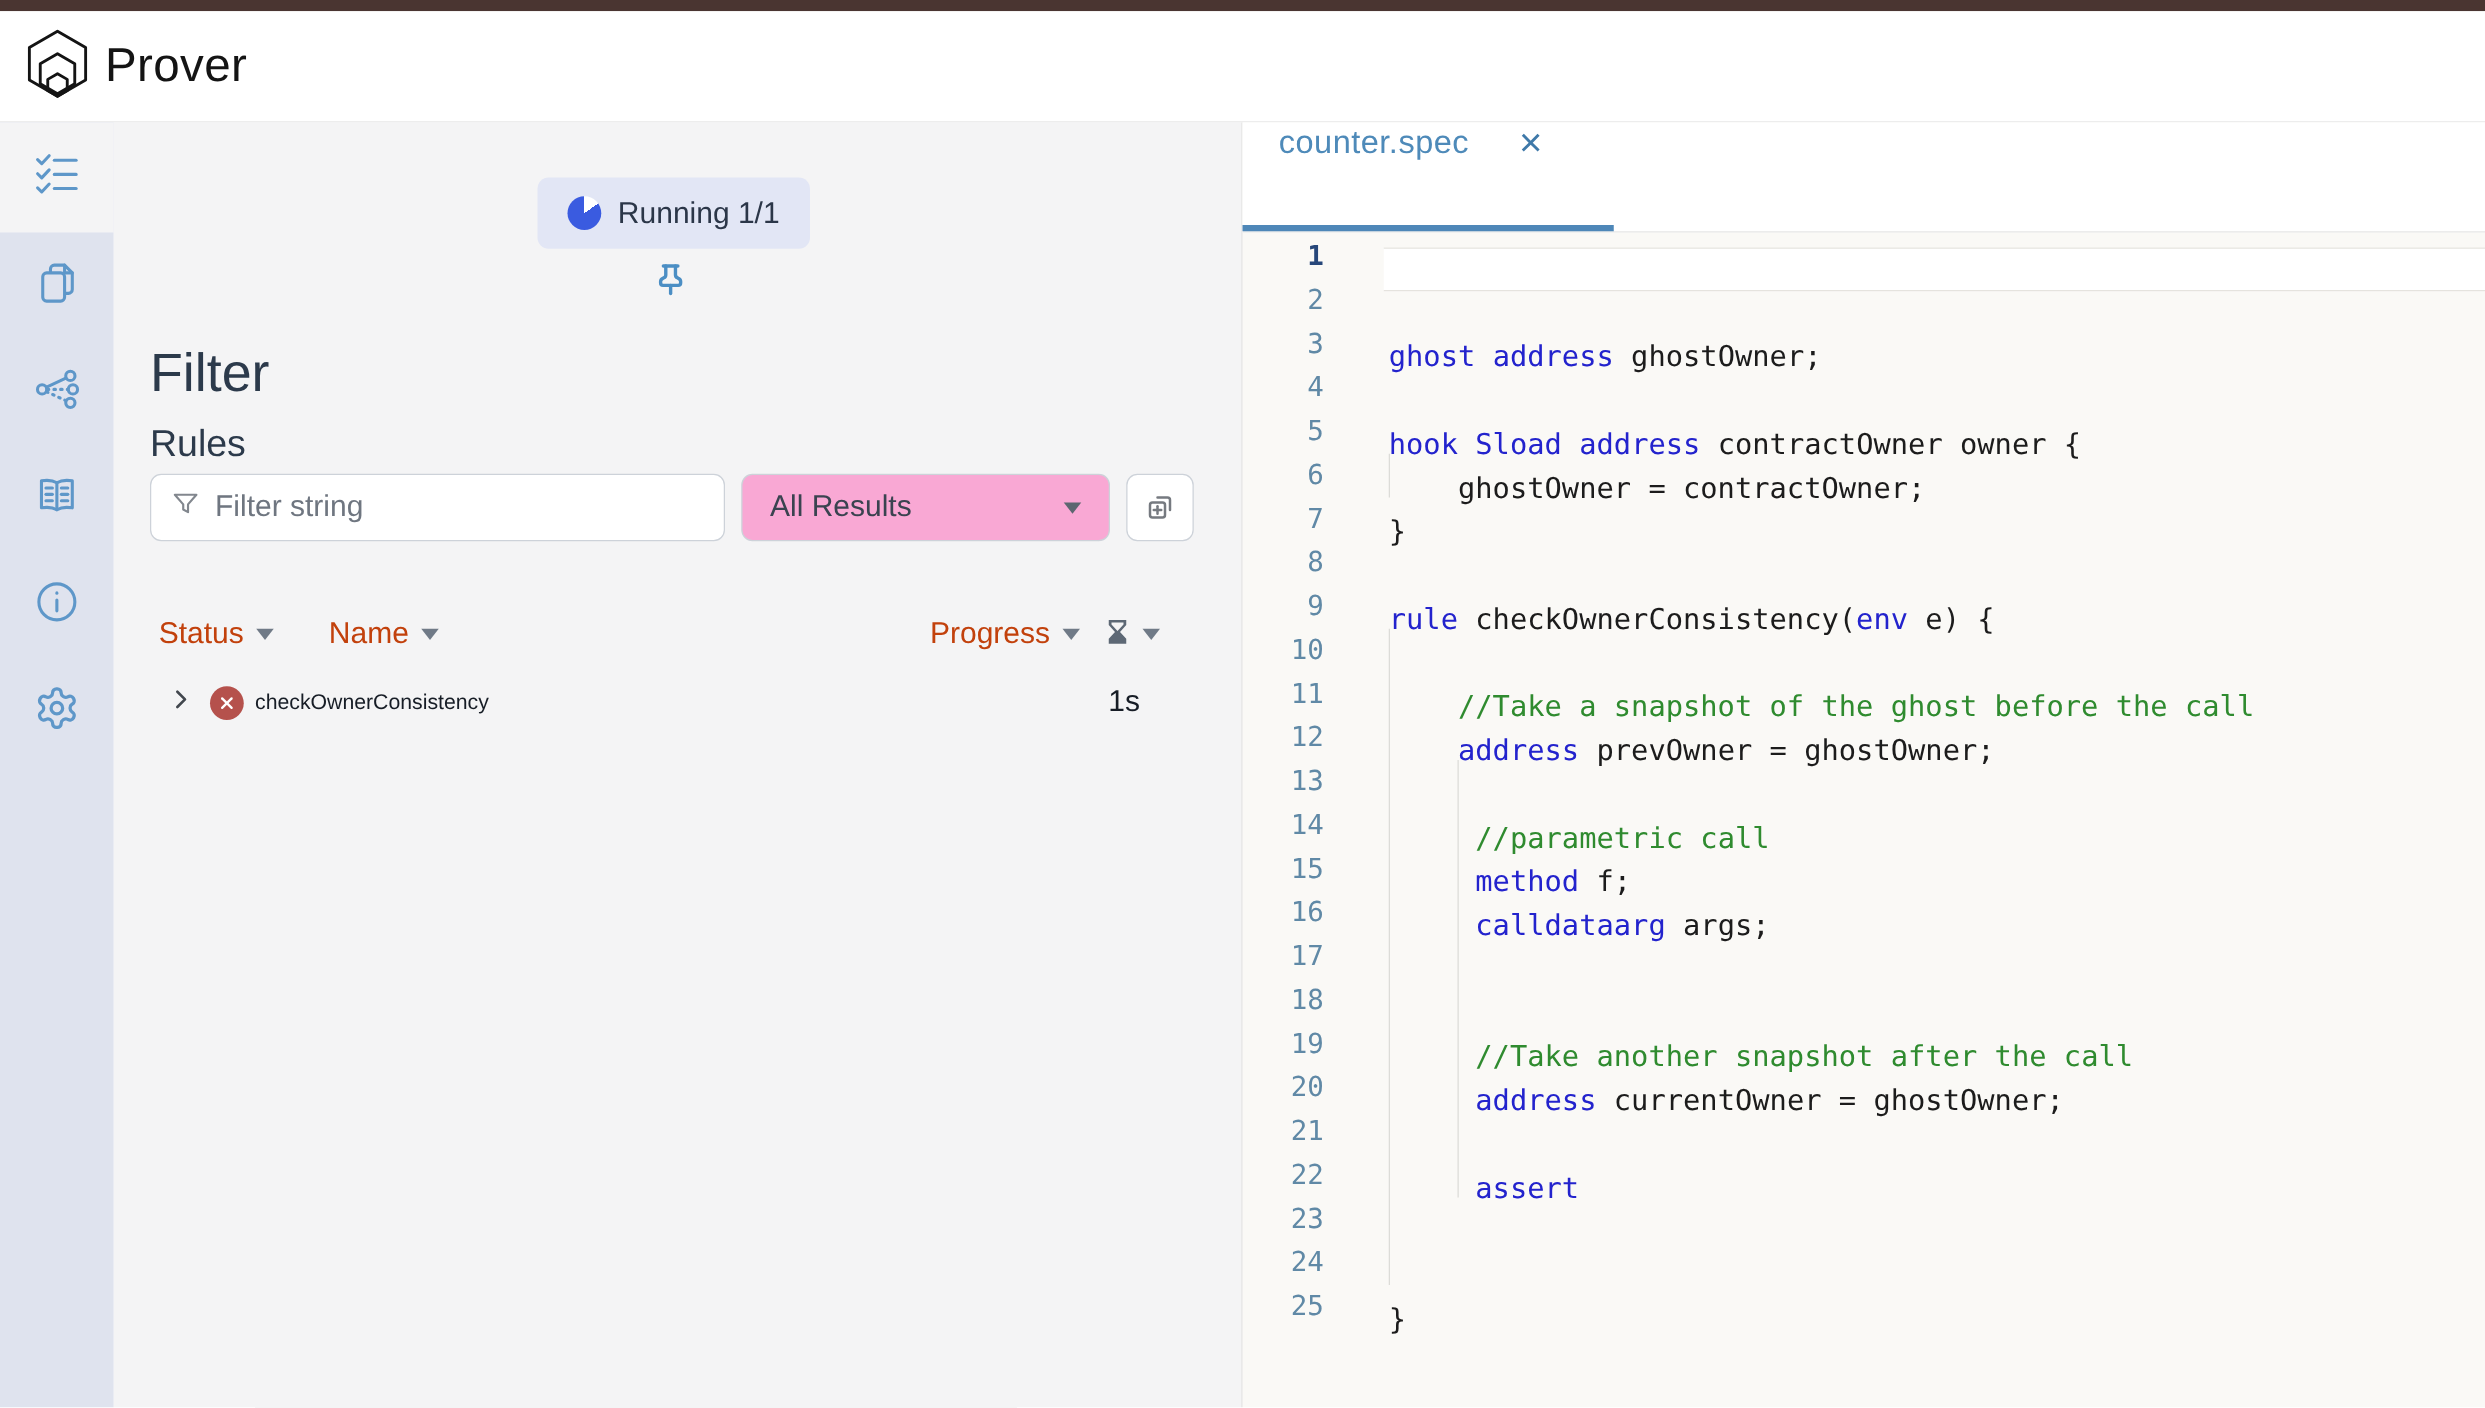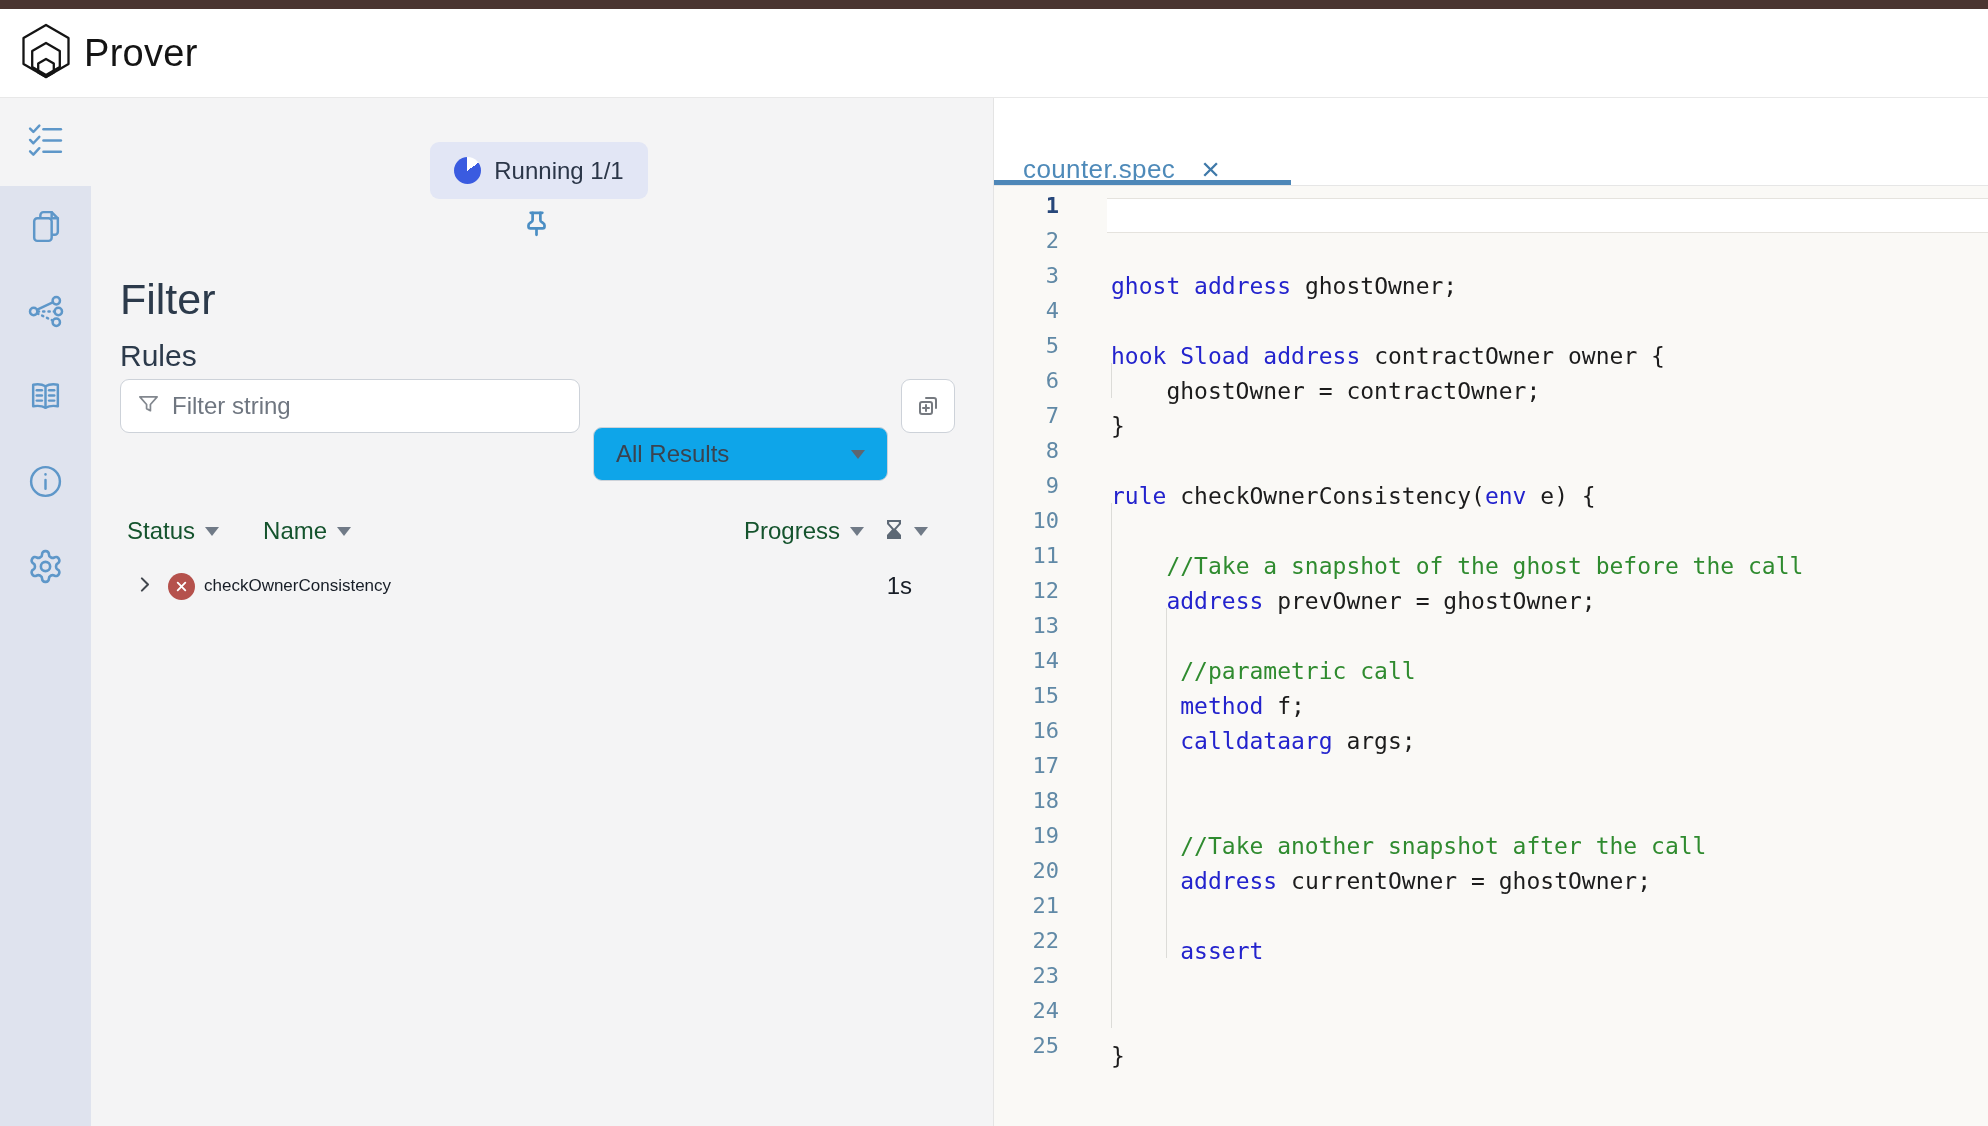--- a/index.html
+++ b/index.html
@@ -39,55 +39,55 @@
   .section-title { margin-top:12px; font-size:30px; font-weight:500; color:#2c3a4b; line-height:38px; }
 
   .controls { margin-top:4px; display:flex; gap:13px; }
   .filter-box { width:460px; height:54px; background:#fff; border:1px solid #cdd2d9;
                 border-radius:9px; display:flex; align-items:center; padding:0 16px; gap:12px; }
   .filter-box svg { width:23px; height:23px; stroke:#82878e; fill:none; stroke-width:1.8;
                     stroke-linejoin:round; flex:none; }
   .filter-box input { border:none; outline:none; background:transparent; flex:1;
                       font-size:24px; color:#0f766e; font-family:"Liberation Sans",sans-serif; }
   .filter-box input::placeholder { color:#6f7680; }
-  .select-box { width:295px; height:54px; background:#0ea5e9; border:1px solid #cdd2d9;
+  .select-box { width:295px; height:54px; background:#f9a8d4; border:1px solid #cdd2d9;
                 border-radius:9px; display:flex; align-items:center; justify-content:space-between;
-                padding:0 22px; font-size:24px; color:#3a4350; cursor:pointer;margin-top:48px; }
+                padding:0 22px; font-size:24px; color:#3a4350; cursor:pointer; }
   .sq-btn { width:54px; height:54px; background:#fff; border:1px solid #cdd2d9; border-radius:9px;
             display:flex; align-items:center; justify-content:center; cursor:pointer; }
   .sq-btn svg { width:28px; height:28px; stroke:#767a80; fill:none; stroke-width:2;
                 stroke-linecap:round; stroke-linejoin:round; }
 
   .caret { width:0; height:0; border-left:7px solid transparent; border-right:7px solid transparent;
            border-top:9px solid #707a87; display:inline-block; }
   .select-box .caret { border-top-color:#5d6670; }
 
-  .thead { margin-top:36px; display:flex; align-items:center; justify-content:space-between;
-           padding-left:7px; padding-right:30px; color:#14532d; font-size:24px; }
+  .thead { margin-top:60px; display:flex; align-items:center; justify-content:space-between;
+           padding-left:7px; padding-right:30px; color:#c2410c; font-size:24px; }
   .thead .lgroup { display:flex; align-items:center; gap:44px; }
   .thead .rgroup { display:flex; align-items:center; gap:20px; }
   .th { display:flex; align-items:center; gap:10px; cursor:pointer; }
   .hourglass-icon svg { width:20px; height:24px; display:block; }
 
   .rule-row { margin-top:14px; height:54px; display:flex; align-items:center;
               padding-left:14px; padding-right:46px; cursor:pointer; }
   .chev svg { width:21px; height:21px; stroke:#42474e; fill:none; stroke-width:2.4;
               stroke-linecap:round; stroke-linejoin:round; }
   .stat-badge { width:27px; height:27px; border-radius:50%; background:#b5514c;
                 display:flex; align-items:center; justify-content:center; margin-left:13px; flex:none; }
   .stat-badge svg { width:13px; height:13px; stroke:#fff; stroke-width:3.4; stroke-linecap:round; }
   .rule-name { margin-left:9px; font-size:17px; font-weight:500; color:#171d26; }
   .rule-time { margin-left:auto; font-size:24px; color:#171d26; }
 
   
   .editor { flex:1; background:#faf9f6; border-left:1px solid #e4e4e4;
             display:flex; flex-direction:column; min-width:0; }
   .tabbar { height:88px; background:#fff; border-bottom:1px solid #e6e6e6; position:relative; flex:none; }
-  .tab { position:absolute; left:29px; top:0; height:100%; display:flex; align-items:flex-end;
-         gap:26px; cursor:pointer; }
+  .tab { position:absolute; left:29px; top:0; height:100%; display:flex; align-items:flex-start;
+         gap:40px; cursor:pointer; }
   .tab-label { font-size:26px; color:#4e8ab9; letter-spacing:.4px; }
   .tab-close { font-size:32px; color:#3f79a9; line-height:1; cursor:pointer; }
   .tab-underline { position:absolute; left:0; bottom:0; width:297px; height:5px; background:#4e87b8; }
 
   .code-scroll { flex:1; position:relative; padding-top:2px;
                  font-family:"DejaVu Sans Mono", monospace; overflow:hidden; }
   .cline { display:flex; height:35px; align-items:center; }
   .gut { width:113px; padding-right:48px; text-align:right; font-size:22px; color:#6089a6; flex:none; }
   .gut-active { color:#27477a; font-weight:bold; }
   .src { flex:1; height:100%; display:flex; align-items:center; white-space:pre;

